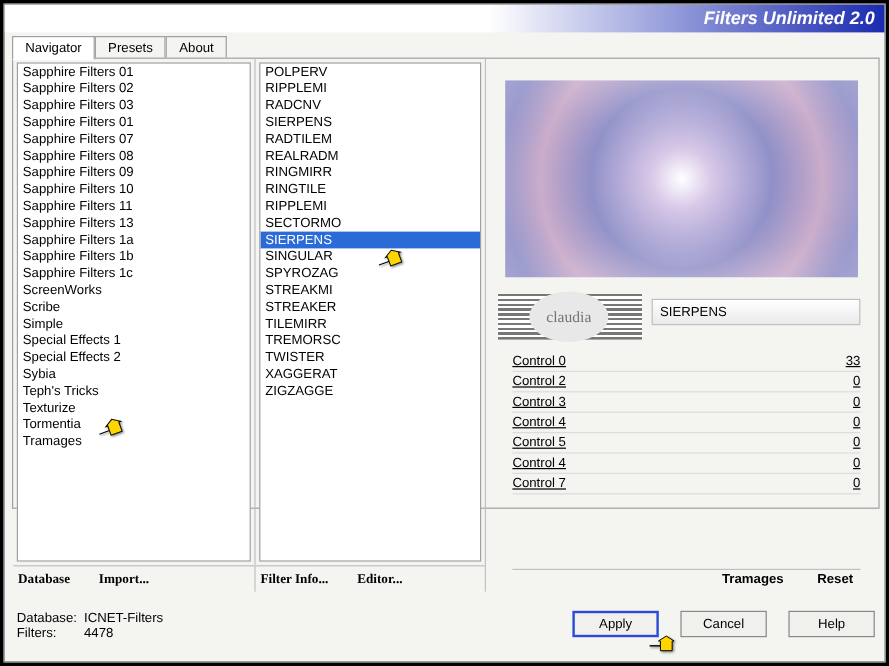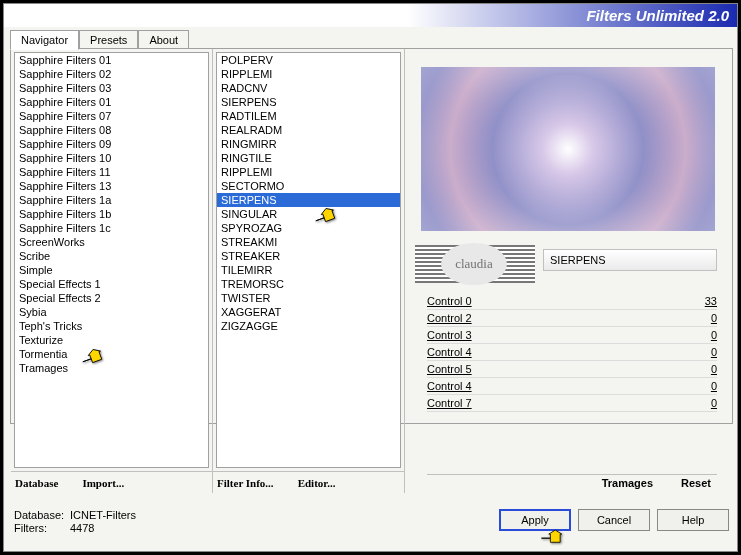--- a/index.html
+++ b/index.html
@@ -36,21 +36,21 @@
 
 .controls { position: absolute; left: 22px; top: 244px; width: 290px; font-size: 11px; }
 .crow { display: flex; justify-content: space-between; border-bottom: 1px solid #dcdcdc; padding: 2px 0; text-decoration: underline; }
 
 .randreset { position: absolute; left: 22px; bottom: 2px; width: 290px; display:flex; justify-content:flex-end; gap:28px; font-size:11px; font-weight:bold; padding: 2px 6px; border-top:1px solid #c0c0c0; }
 .randreset span { cursor:pointer; }
 
 .footer { position: absolute; left: 6px; bottom: 6px; width: 723px; height: 36px; display: flex; justify-content: space-between; }
 .info { font-size: 11px; line-height: 13px; padding-left: 4px; }
 .info div span:first-child { display:inline-block; width: 56px; }
-.btns { display: flex; gap: 7px; padding-right: 4px; }
+.btns { display: flex; gap: 18px; padding-right: 4px; }
 .btn { width: 72px; height: 22px; font-size: 11px; background: #f0f0ec; border: 1px solid #888; cursor: pointer; }
 .btn.primary { border: 2px solid #2a4ad8; }
 
 .hand { position: absolute; width: 26px; height: 22px; pointer-events: none; z-index: 50; }
 .hand svg { width:100%; height:100%; filter: drop-shadow(1px 1px 1px rgba(0,0,0,.5)); }
 </style>
 </head>
 <body>
 
 <div class="outer">

